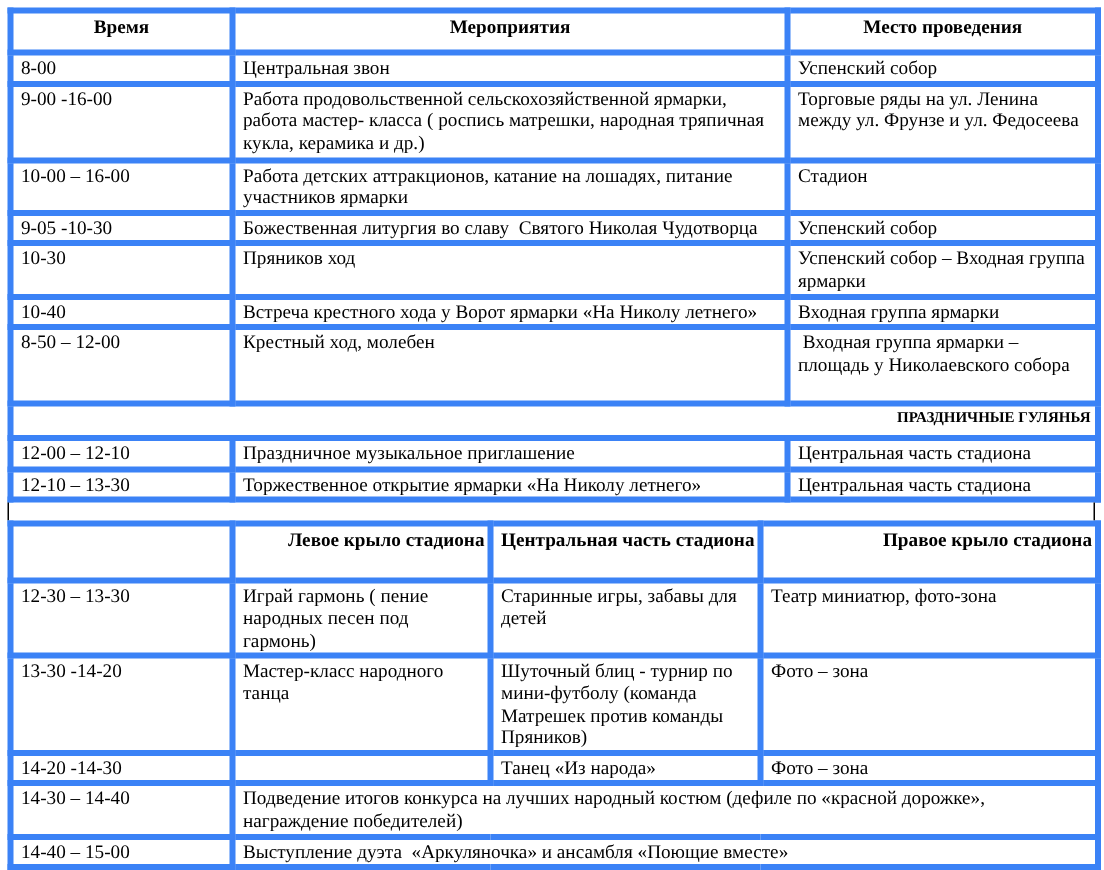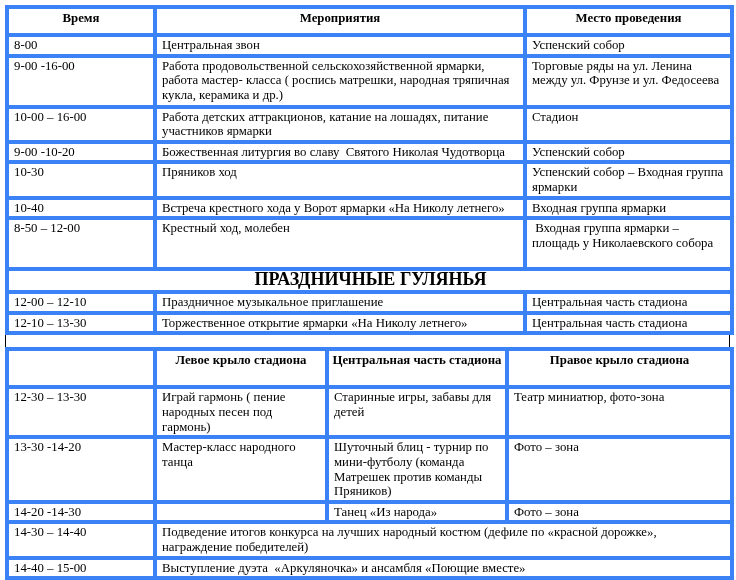--- a/index.html
+++ b/index.html
@@ -35,37 +35,37 @@
     font-weight: normal;
     margin-top: 23px;
   }
   th.colhead {
     font-weight: bold;
     text-align: center;
     padding: 2px 2px;
   }
   td.section {
     font-weight: bold;
-    text-align: center;
-    font-size: 18px;
+    text-align: right;
+    font-size: 10px;
   }
   .spacer-band {
     width: 725px;
     height: 12px;
     box-sizing: border-box;
     border-left: 1px solid #000000;
     border-right: 1px solid #000000;
   }
   
   .h20 td, .h20 th { height: 20px; }
   .h47 td { height: 45px; }
   .h16 td { height: 14px; }
   .h31 td { height: 29px; }
   .h19 td { height: 17px; }
-  .h32h th { height: 30px; }
+  .h32h th { height: 30px; text-align: right; }
   .h46 td { height: 44px; }
   .h60 td { height: 58px; }
   .h30 td { height: 28px; }
 </style>
 </head>
 <body>
 
 <div class="page">
 
   <table>
@@ -89,21 +89,21 @@
       <td>9-00 -16-00</td>
       <td>Работа продовольственной сельскохозяйственной ярмарки, работа мастер- класса ( роспись матрешки, народная тряпичная кукла, керамика и др.)</td>
       <td>Торговые ряды на ул. Ленина между ул. Фрунзе и ул. Федосеева</td>
     </tr>
     <tr class="h31">
       <td>10-00 – 16-00</td>
       <td>Работа детских аттракционов, катание на лошадях, питание участников ярмарки</td>
       <td>Стадион</td>
     </tr>
     <tr class="h16">
-      <td>9-00 -10-20</td>
+      <td>9-05 -10-30</td>
       <td>Божественная литургия во славу  Святого Николая Чудотворца</td>
       <td>Успенский собор</td>
     </tr>
     <tr class="h31">
       <td>10-30</td>
       <td>Пряников ход</td>
       <td>Успенский собор – Входная группа ярмарки</td>
     </tr>
     <tr class="h16">
       <td>10-40</td>

